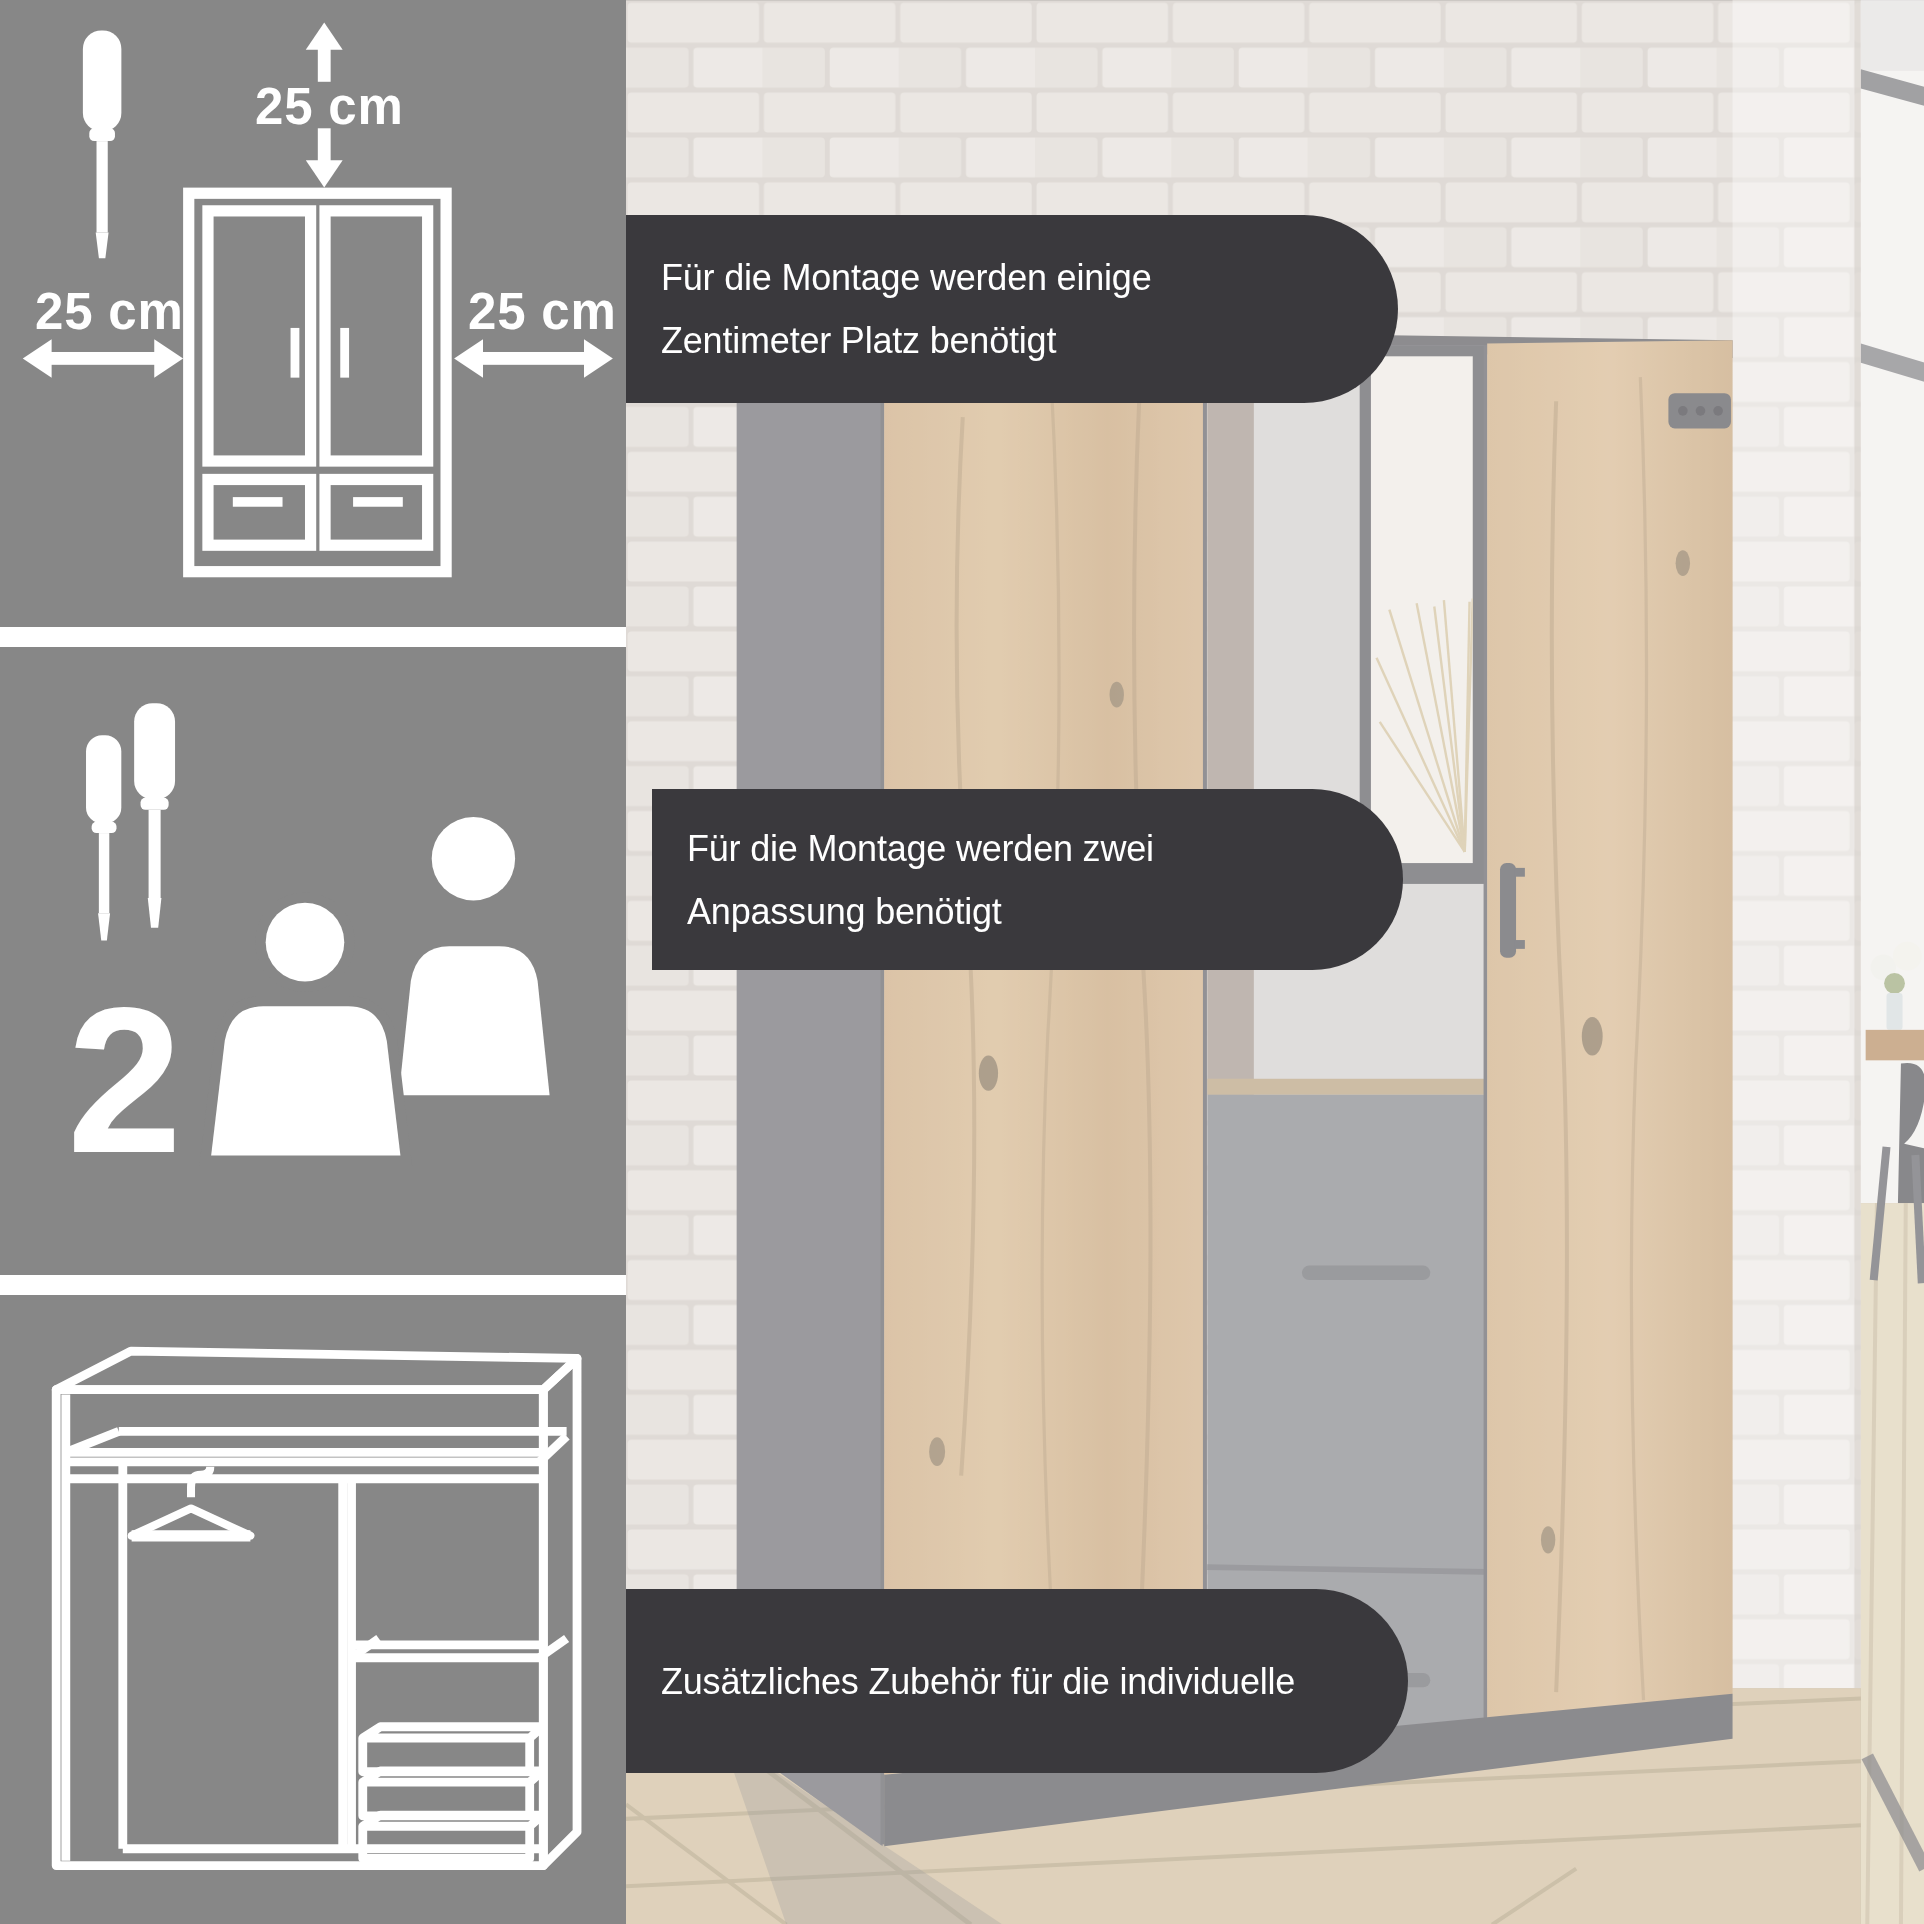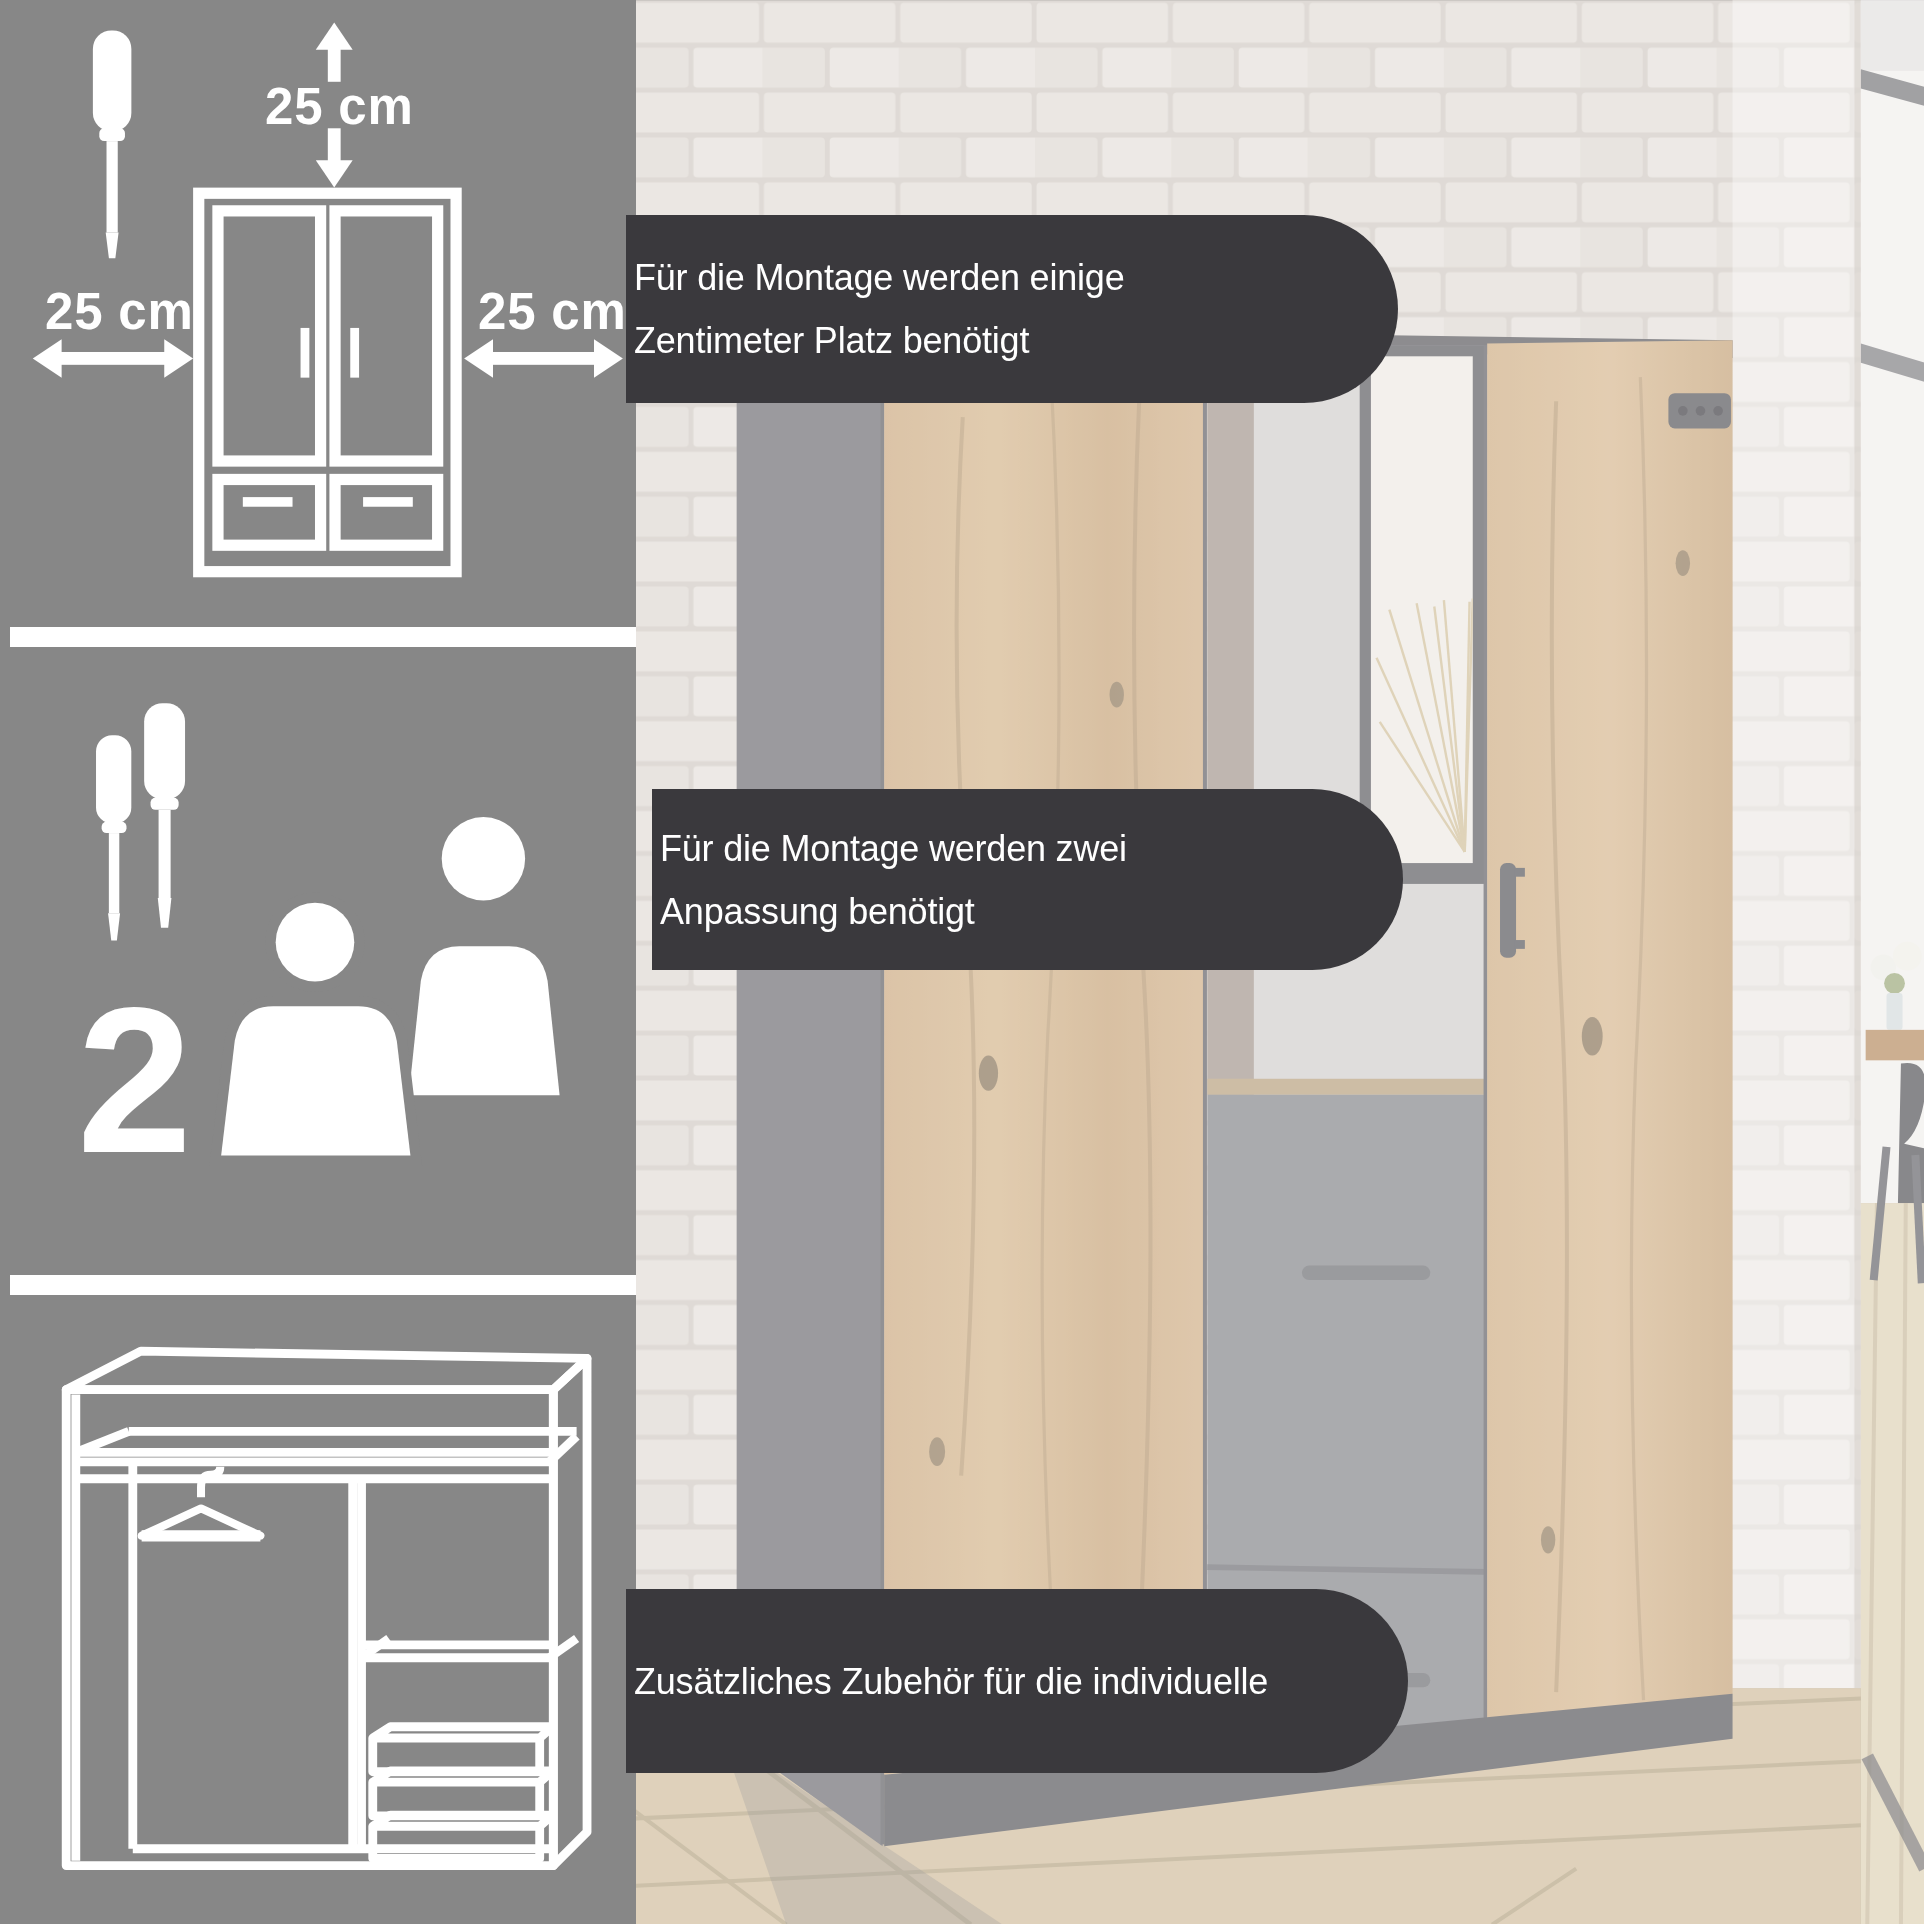--- a/index.html
+++ b/index.html
@@ -1,35 +1,35 @@
 <!DOCTYPE html>
 <html style="font-size:13px"><head>
 <meta charset="utf-8">
 <style>
   html,body{margin:0;padding:0;}
   body{width:1925px;height:1925px;font-family:"Liberation Sans",sans-serif;background:#878787;}
   .canvas{position:relative;width:1925px;height:1925px;overflow:hidden;background:#878787;}
 
   
-  .left-col{position:absolute;left:10px;top:0;width:626px;height:1854px;}
+  .left-col{position:absolute;left:0;top:0;width:626px;height:1854px;}
   .panel{position:absolute;left:0;width:626px;background:#878787;}
   .panel svg{position:absolute;left:0;top:0;}
   .sep{position:absolute;left:0;width:626px;height:20px;background:#ffffff;}
 
   .label{position:absolute;color:#ffffff;font-weight:700;font-size:51px;white-space:nowrap;letter-spacing:0.8px;}
   .big-two{position:absolute;color:#ffffff;font-weight:700;font-size:207px;line-height:1;}
 
   
   .photo{position:absolute;left:626px;top:0;width:1299px;height:1925px;}
   .photo svg{display:block;}
 
   
   .banner{position:absolute;left:626px;background:#3a393d;color:#ffffff;
           border-radius:0 8020px 8020px 0;display:flex;flex-direction:column;
-          justify-content:center;box-sizing:border-box;padding-left:8px;
+          justify-content:center;box-sizing:border-box;padding-left:35px;
           font-size:36px;line-height:63px;letter-spacing:-0.2px;font-weight:400;}
   .banner span{display:block;white-space:nowrap;}
   .banner1{top:215px;height:188px;width:772px;}
   .banner2{top:789px;height:181px;width:751px;margin-left:26px;}
   .banner3{top:1549px;height:184px;width:782px;margin-top:40px;}
 </style>
 </head>
 <body>
 
 <div class="canvas">

